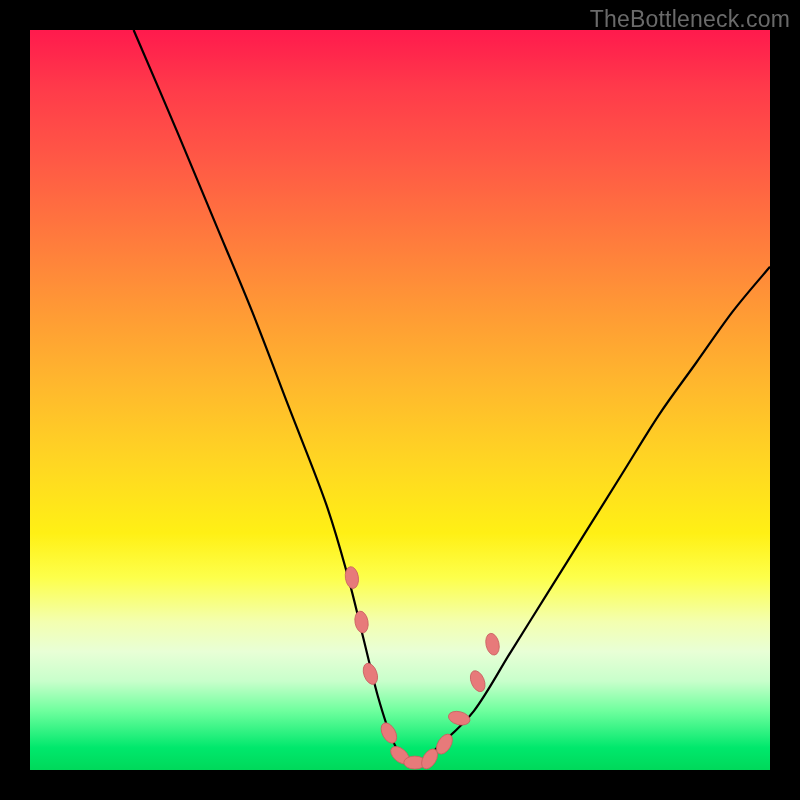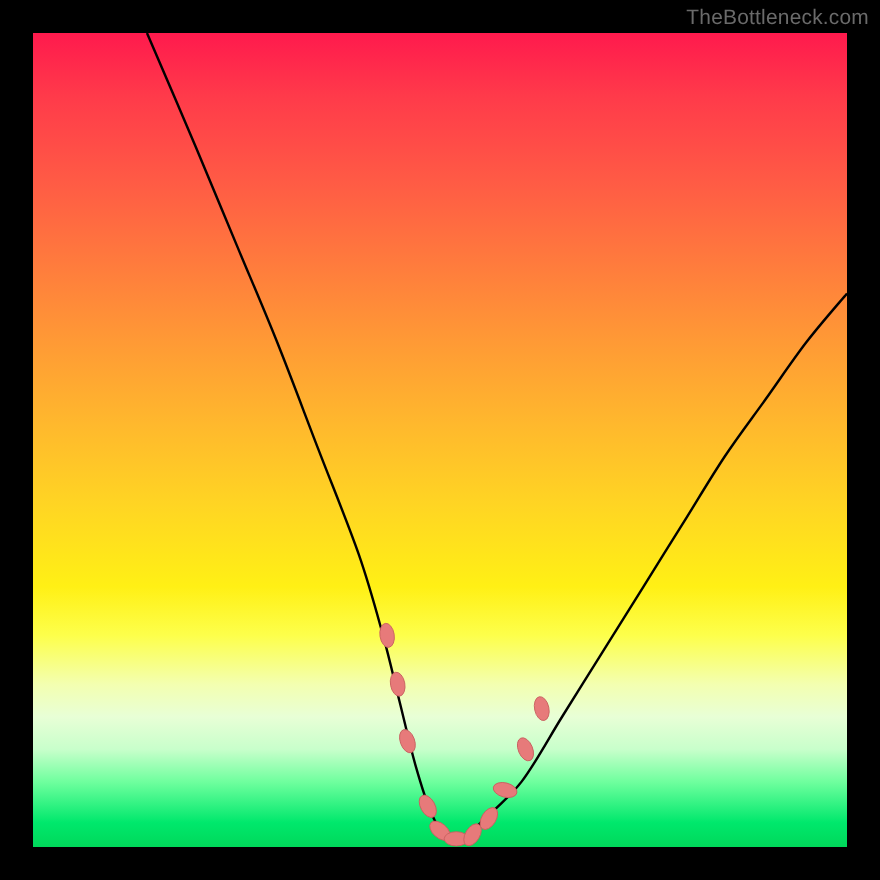--- a/index.html
+++ b/index.html
@@ -42,21 +42,21 @@
       #6fff9e 92%,
       #00e86c 97%,
       #00d85a 100%
     );
   }
   .watermark {
     position: absolute;
     top: 6px;
     right: 10px;
     color: #6a6a6a;
-    font-size: 19px;
+    font-size: 23px;
     font-weight: 500;
     letter-spacing: 0.2px;
     user-select: none;
   }
   svg.curve {
     position: absolute;
     top: 0;
     left: 0;
     width: 740px;
     height: 740px;

